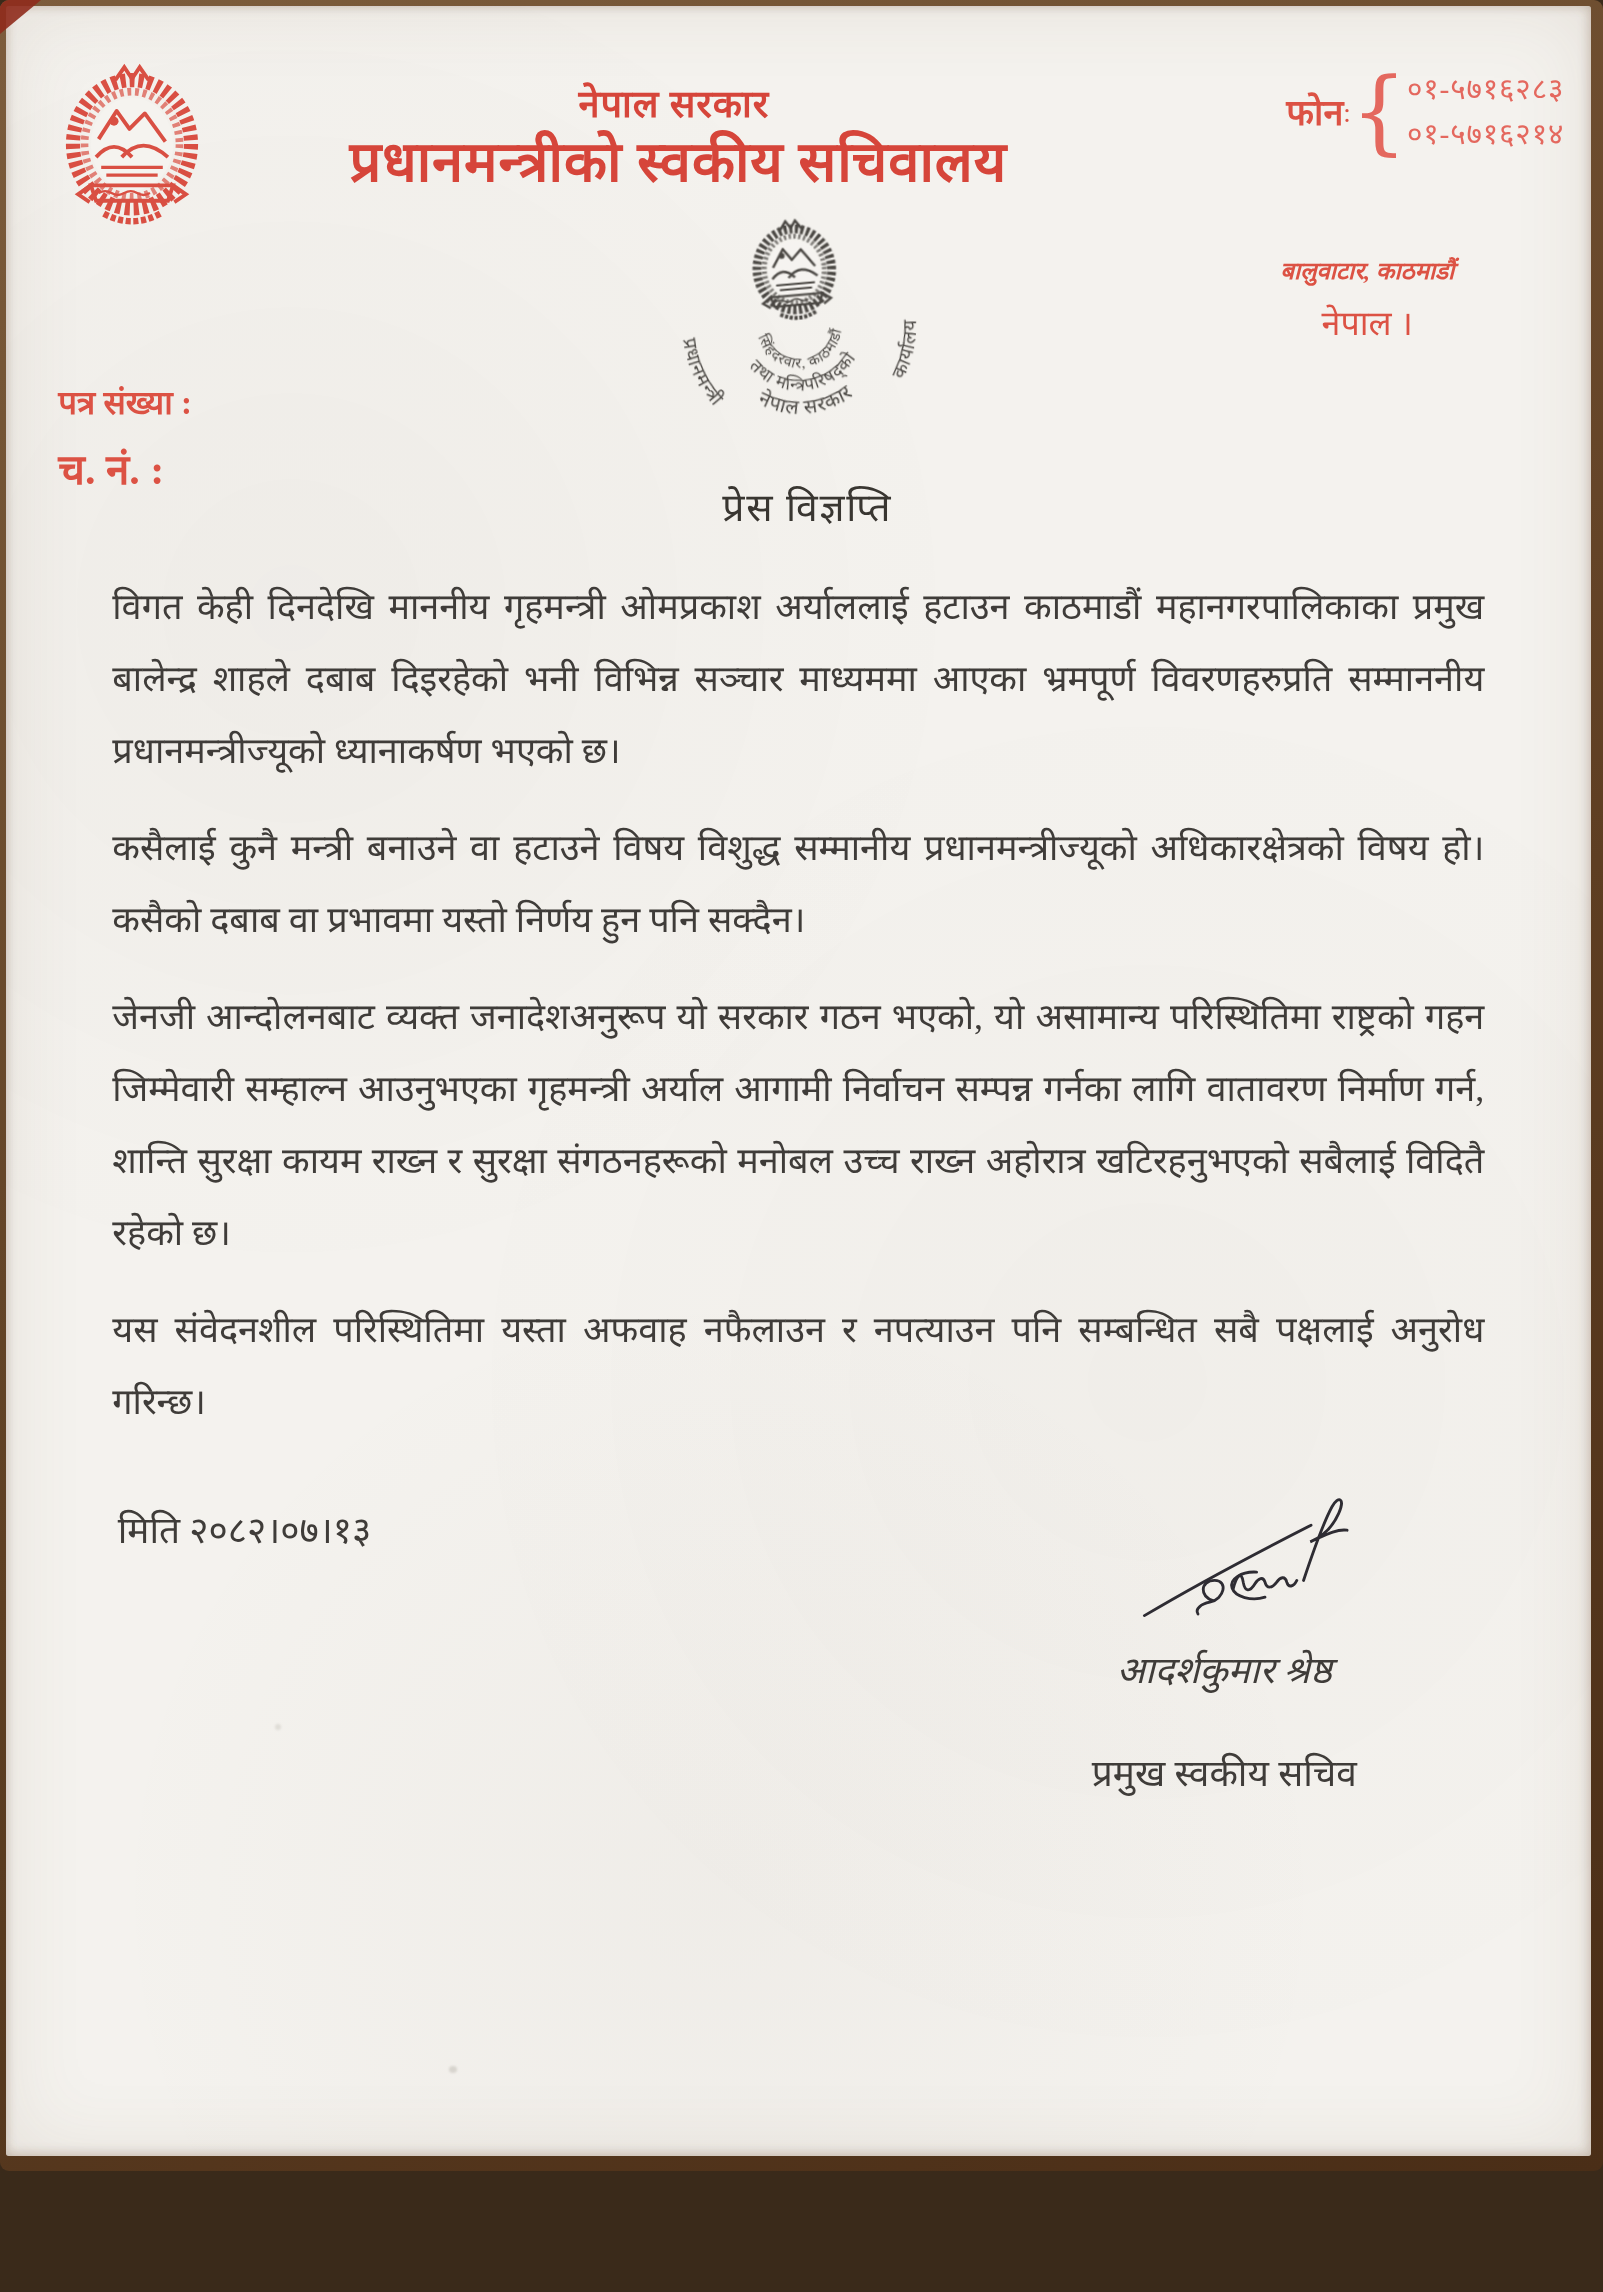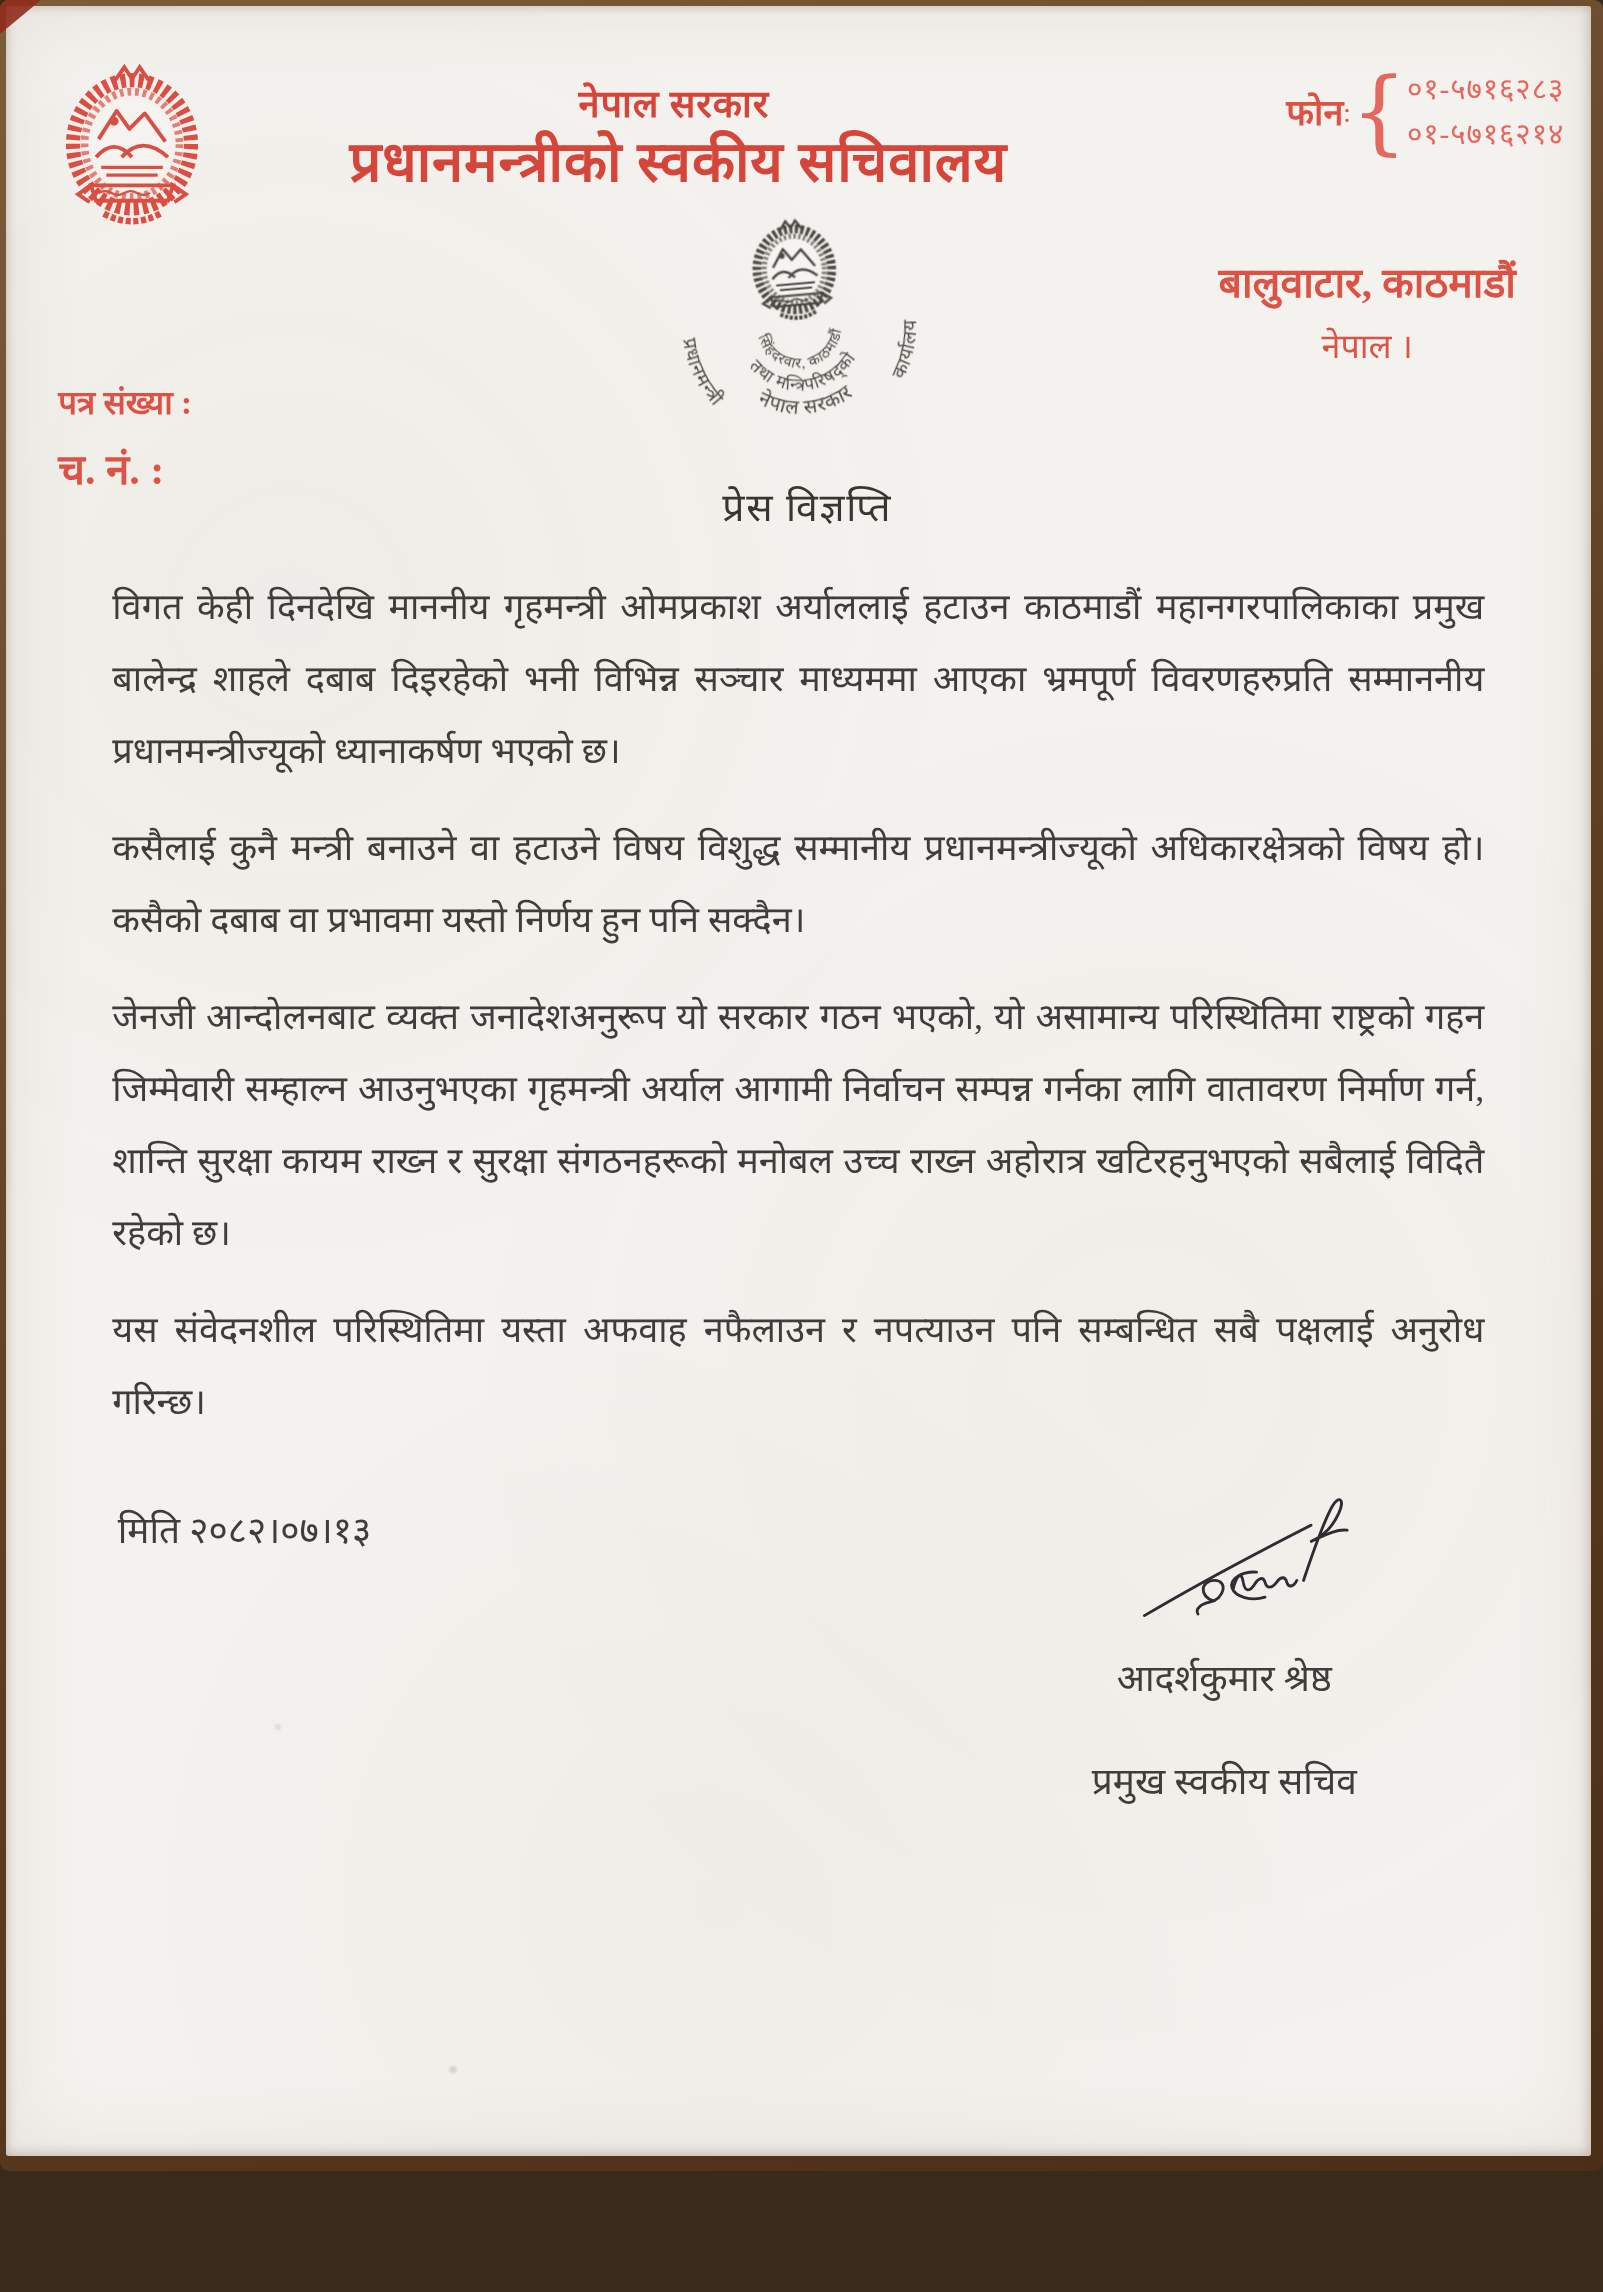--- a/index.html
+++ b/index.html
@@ -39,40 +39,40 @@
   .office-title{position:absolute;left:202px;top:115px;width:940px;text-align:center;
     font-size:56px;font-weight:bold;letter-spacing:0.9px;}
   .phone-block{position:absolute;left:1280px;top:59px;display:flex;align-items:center;}
   .phone-label{font-size:36px;font-weight:bold;color:#dc5244;}
   .phone-sep{font-size:27px;color:#dc5244;padding-top:5.4px;}
   .phone-brace{font-size:88px;font-weight:300;color:#e4685e;line-height:1;transform:scaleY(1.05);
     font-family:"DejaVu Serif","Liberation Serif",serif;}
   .phone-nums{display:flex;flex-direction:column;padding-top:1.8px;justify-content:space-between;}
   .phone-num{font-size:29.6px;line-height:45px;color:#e4685e;letter-spacing:0.9px;}
   .address{position:absolute;left:1182px;top:247px;width:358px;text-align:center;color:#dc5244;}
-  .address-1{font-size:41px;font-weight:bold;}
+  .address-1{font-size:24px;font-weight:bold;font-style:italic;}
   .address-2{font-size:34px;font-weight:normal;margin-top:12.5px;}
   .letter-no{position:absolute;left:52px;top:373px;font-size:33px;font-weight:bold;color:#dc5244;}
   .ref-no{position:absolute;left:52px;top:433px;font-size:42px;font-weight:bold;color:#dc5244;}
 
   
   .seal-wrap{position:absolute;left:656px;top:206px;width:279px;height:279px;transform:rotate(-5deg);}
   .seal-wrap svg{width:100%;height:100%;}
   .seal-ink{color:#3a3733;opacity:.92;}
   .seal-text{fill:#3a3733;font-family:"Liberation Serif","DejaVu Serif",serif;letter-spacing:1px;}
 
   
   .content{position:absolute;left:106px;top:473px;width:1390px;color:#3f3c39;}
   .press-heading{text-align:center;font-size:39px;color:#393631;letter-spacing:1.8px;margin:0 0 39px 0;}
   .content p{margin:0 18px 25px 0;font-size:36px;line-height:72px;text-align:justify;}
   .sign-row{position:relative;margin-top:52px;height:385px;}
   .date-line{position:absolute;left:5.4px;top:12.5px;font-size:37px;}
   .sig-col{position:absolute;right:90px;top:0;width:376px;text-align:center;}
   .sig-scribble{width:278px;height:134px;margin:0 0 3.6px 81px;}
-  .sig-name{font-size:37px;margin-top:19px;}
+  .sig-name{font-size:37px;margin-top:11px;font-style:italic;}
   .sig-title{font-size:37px;margin-top:52px;}
 </style>
 </head>
 <body>
 
 <div class="scan">
 
   <svg width="0" height="0" style="position:absolute">
     <defs>
       <symbol id="nep-emblem" viewBox="0 0 120 130">

